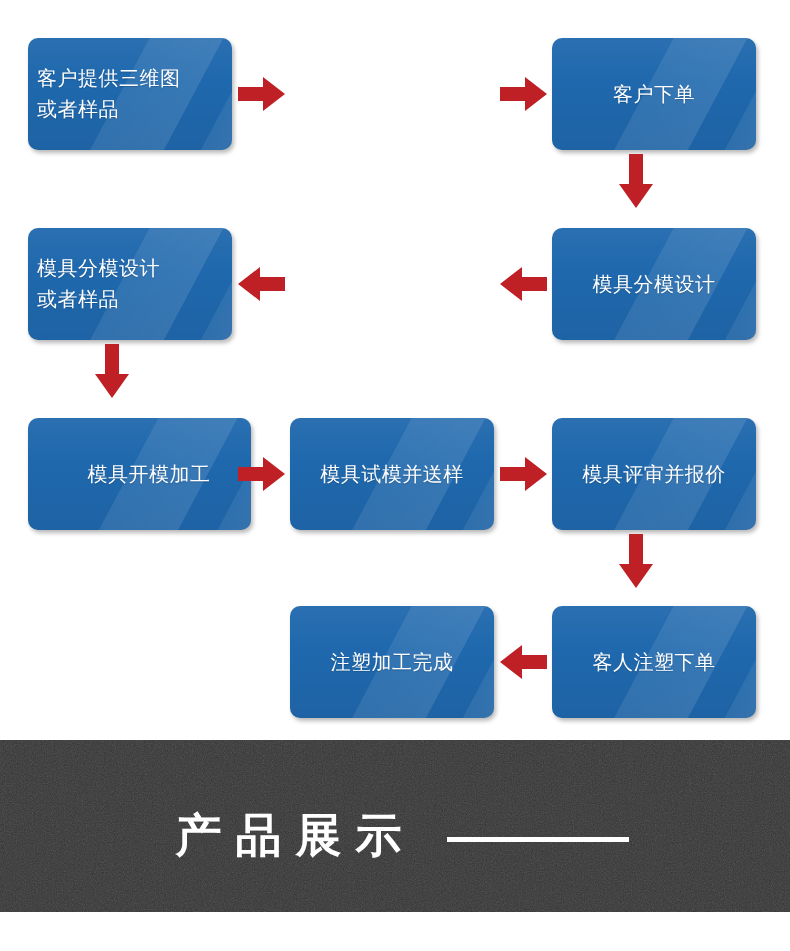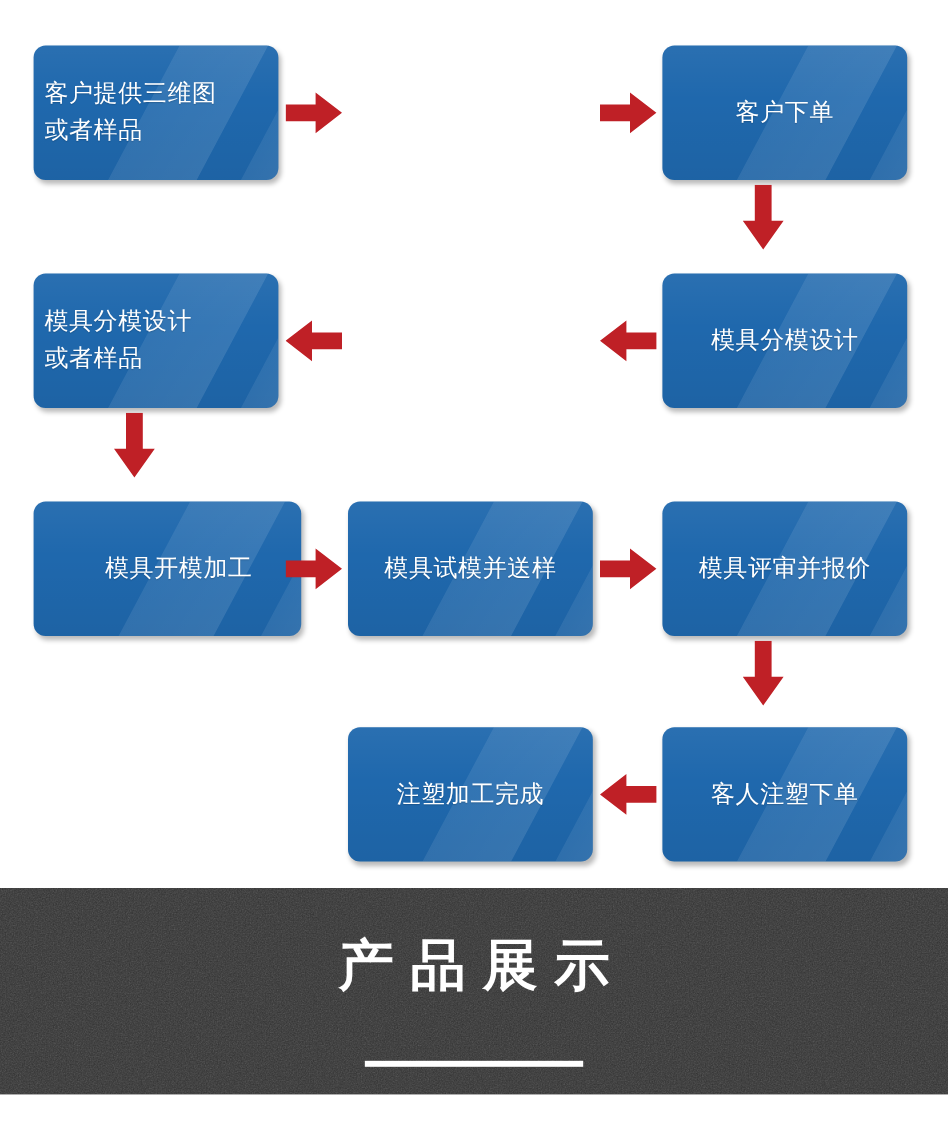--- a/index.html
+++ b/index.html
@@ -101,21 +101,20 @@
     left: 0; top: 0; right: 0; bottom: 0;
     opacity: 0.55;
     pointer-events: none;
   }
   #banner-inner {
     position: relative;
     z-index: 2;
     width: 100%;
     height: 100%;
     display: flex;
-    flex-direction: column;
     align-items: center;
     justify-content: center;
     gap: 31px;
   }
   #banner-title {
     color: #ffffff;
     font-size: 46px;
     font-weight: bold;
     letter-spacing: 14px;
     text-indent: 14px;

